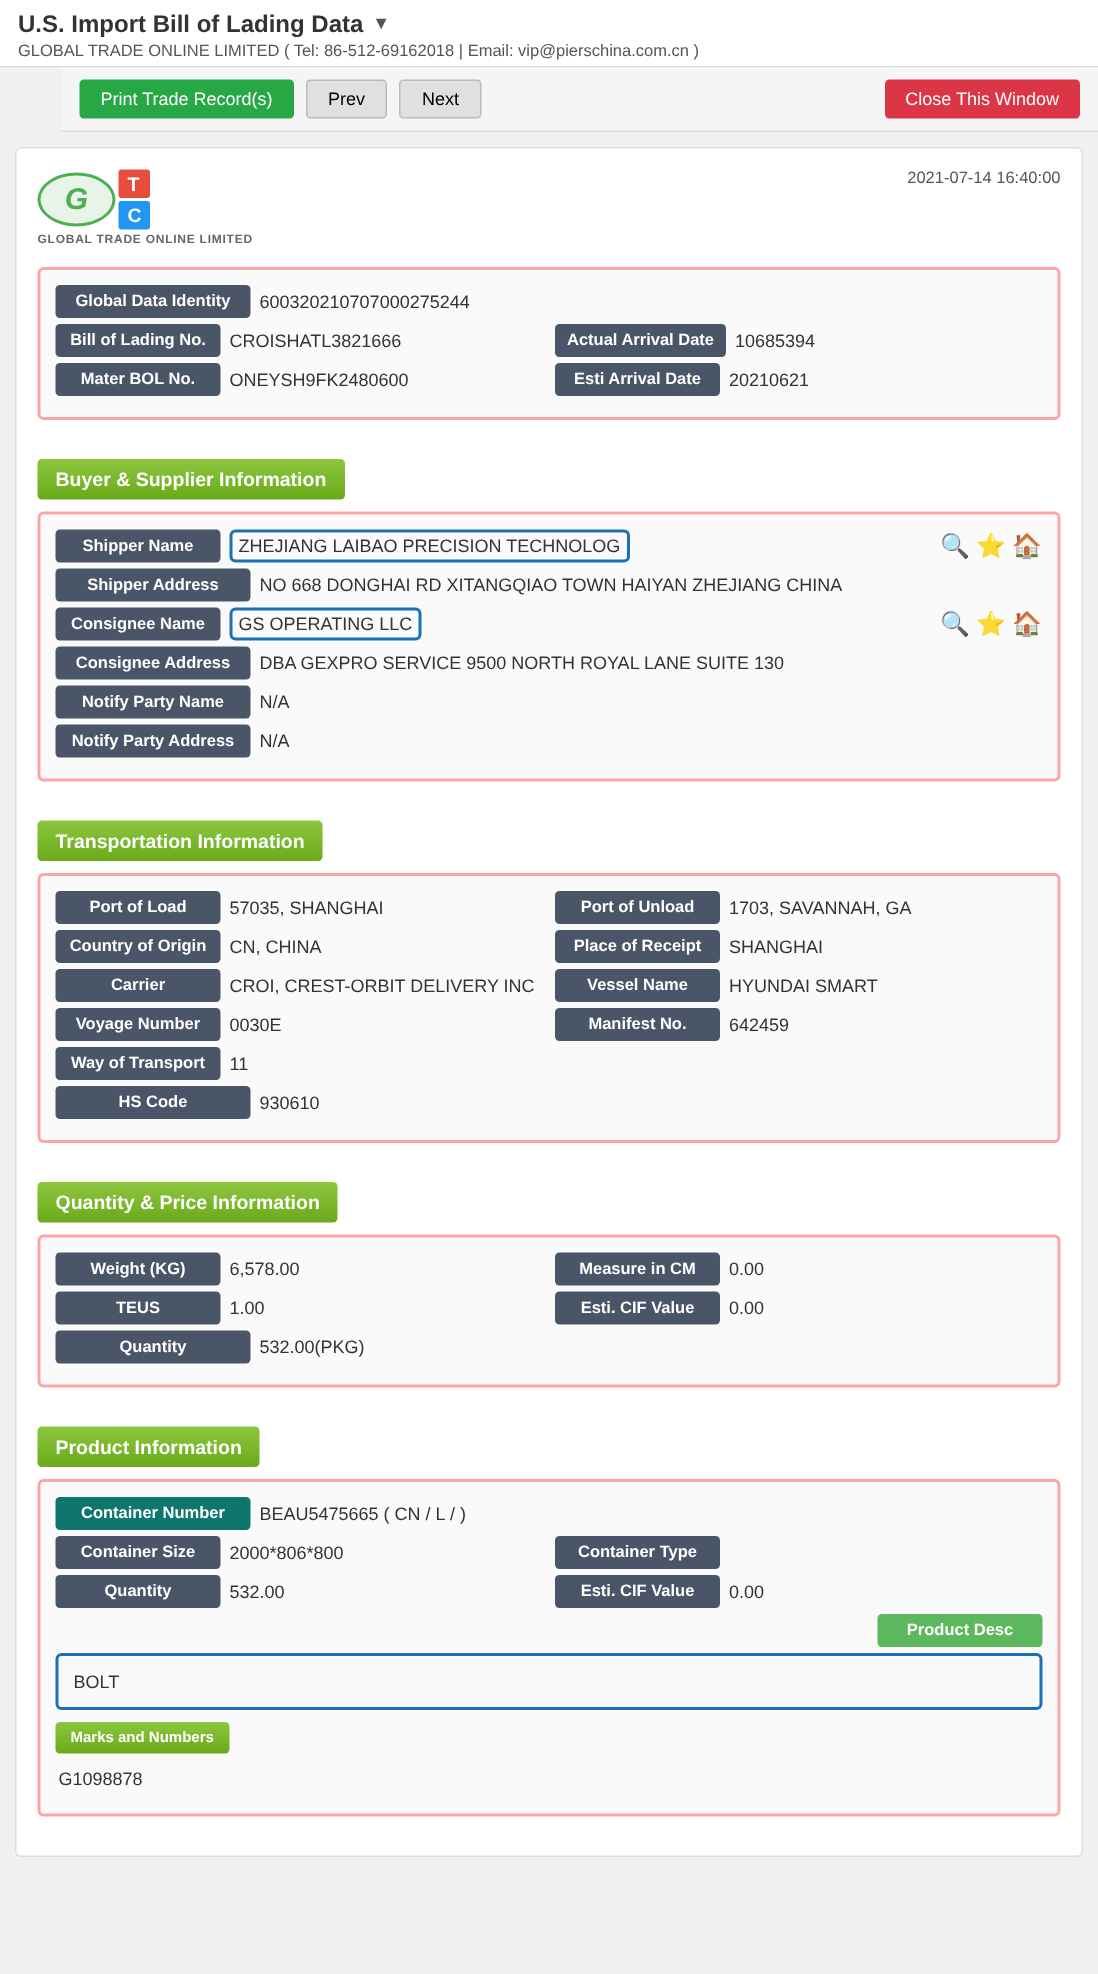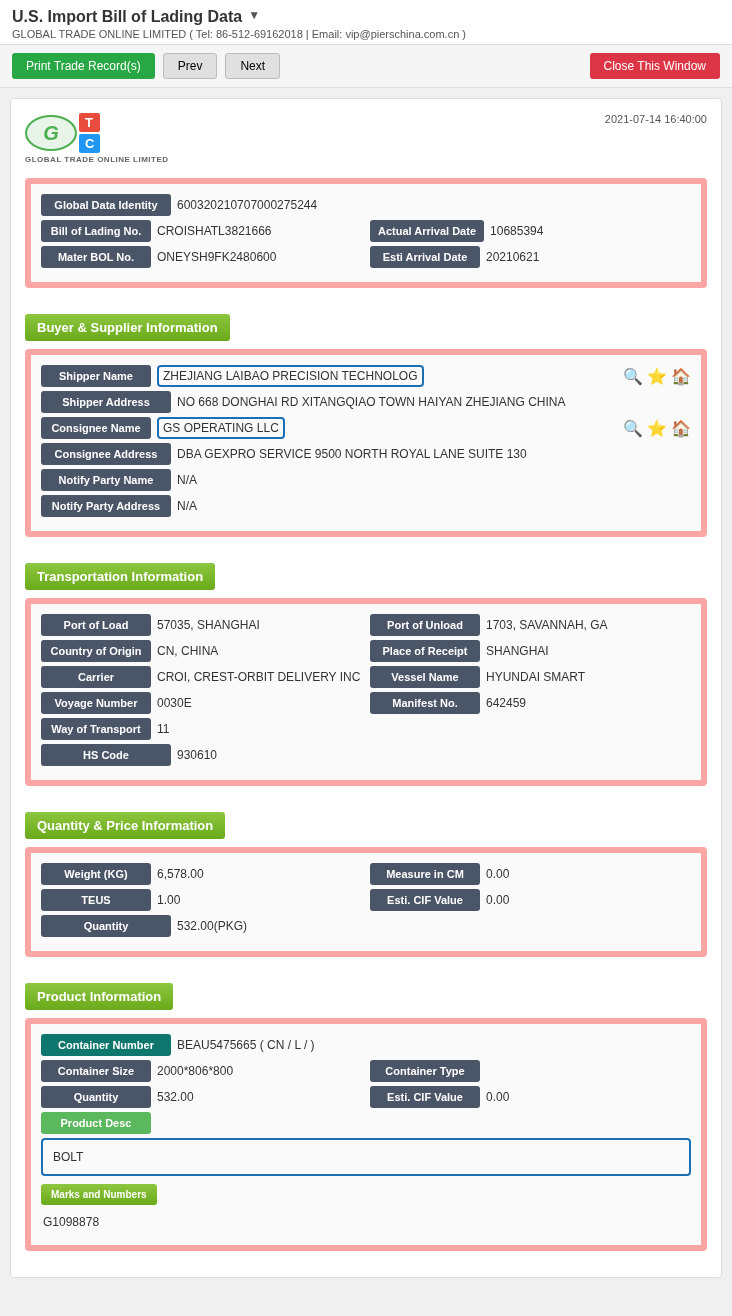--- a/index.html
+++ b/index.html
@@ -24,20 +24,21 @@
     }
     .page-title .arrow { font-size: 12px; color: #555; cursor: pointer; }
     .page-subtitle { font-size: 11px; color: #555; margin-top: 2px; }
     .toolbar {
       background: #f5f5f5;
       padding: 8px 12px;
       display: flex;
       align-items: center;
       gap: 8px;
       border-bottom: 1px solid #ddd;
+      margin-left: 41px;
     }
     .btn-print {
       background: #28a745;
       color: #fff;
       border: none;
       padding: 6px 14px;
       border-radius: 3px;
       cursor: pointer;
       font-size: 12px;
     }
@@ -125,21 +126,21 @@
       color: #fff;
       font-size: 13px;
       font-weight: bold;
       padding: 6px 12px;
       border-radius: 3px;
       margin: 14px 0 8px 0;
       display: inline-block;
     }
 
     .section-box {
-      border: 6px solid #fca5a5;
+      border: 2px solid #fca5a5;
       border-radius: 4px;
       padding: 10px;
       margin-bottom: 12px;
       background: #fafafa;
     }
 
     
     .row-2col {
       display: flex;
       gap: 8px;
@@ -459,21 +460,21 @@
       <div class="col-pair">
         <div class="col-label">Quantity</div>
         <div class="col-value">532.00</div>
       </div>
       <div class="col-pair">
         <div class="col-label">Esti. CIF Value</div>
         <div class="col-value">0.00</div>
       </div>
     </div>
     
-    <div class="row-single" style="margin-bottom:2px;">
+    <div class="row-single" style="margin-bottom:2px;justify-content:flex-end;">
       <div class="col-label green" style="display:inline-block; min-width:110px;">Product Desc</div>
     </div>
     <div class="product-desc-box">BOLT</div>
     
     <div class="marks-header">Marks and Numbers</div>
     <div style="padding: 6px 2px; font-size:12px; color:#333;">G1098878</div>
   </div>
 
 </div>
 

